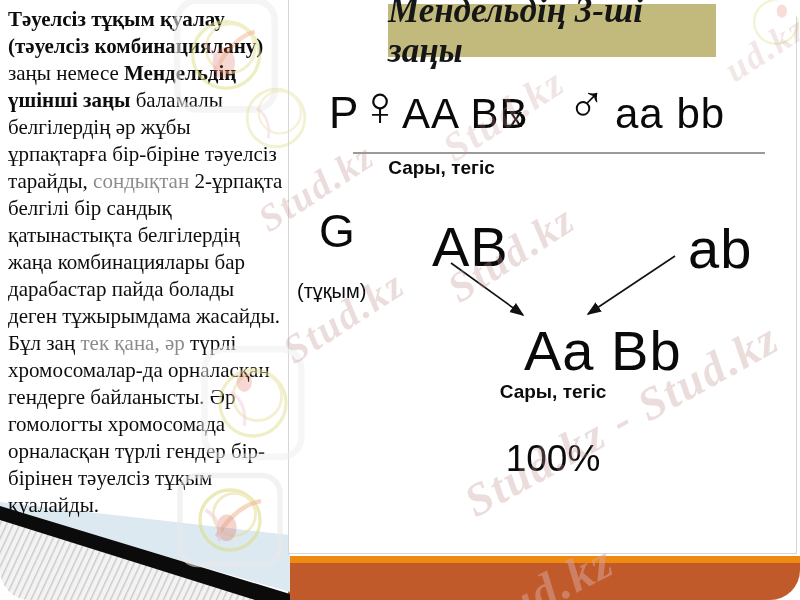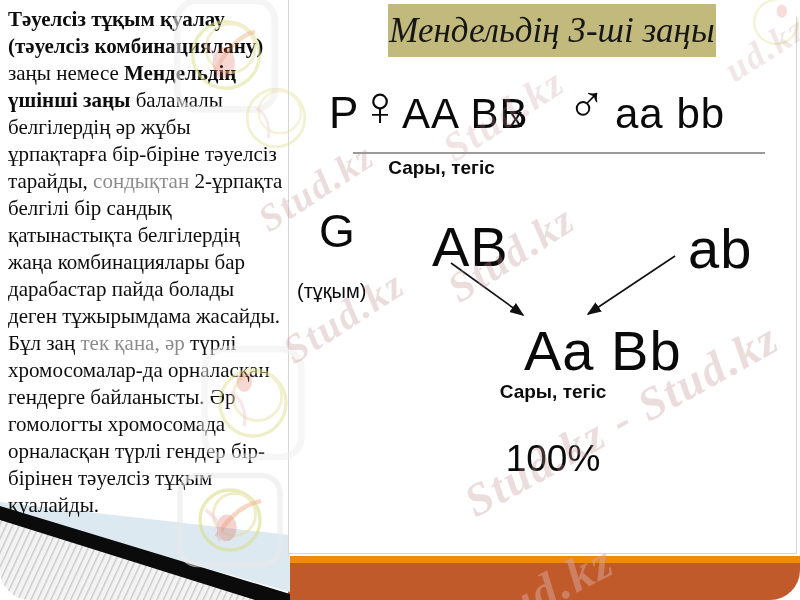--- a/index.html
+++ b/index.html
@@ -13,21 +13,21 @@
   .seg-gray{color:#8c8c8c;}
   .seg-normal{}
 
   
   .panel{position:absolute;left:288px;top:0;width:509px;height:554px;background:#fff;
          border-left:1px solid #d6d6d6;border-right:1px solid #d6d6d6;border-bottom:1px solid #d6d6d6;
          box-sizing:border-box;z-index:2;}
   .panel .abs{position:absolute;white-space:nowrap;color:#0a0a0a;}
   .title-box{position:absolute;left:99px;top:4px;width:328px;height:53px;background:#c2ba7c;
              display:flex;align-items:center;justify-content:center;
-             font-family:"Liberation Serif",serif;font-style:italic;font-weight:400;
+             font-family:"Liberation Serif",serif;font-style:italic;font-weight:700;
              font-size:35px;color:#161616;z-index:3;}
   .gen-letter{font-size:44px;font-weight:500;}
   .genotype{font-size:42px;font-weight:500;letter-spacing:1px;}
   .pheno{font-size:19px;font-weight:bold;text-align:center;}
   .cross-x{font-size:27px;font-weight:500;}
   .sym-female{font-size:56px;font-weight:400;line-height:1;}
   .sym-male{font-size:52px;font-weight:bold;line-height:1;}
   .big-genotype{font-size:56px;font-weight:500;letter-spacing:1px;margin-left:19px;}
   .gamete-note{font-size:20px;}
   .ratio{font-size:37px;font-weight:400;text-align:center;}

